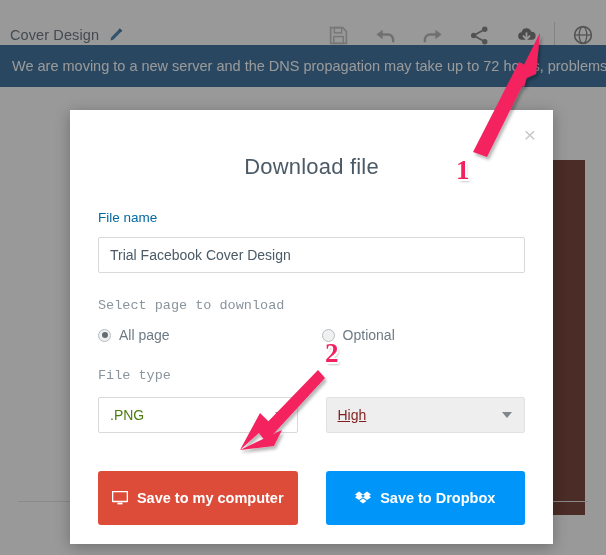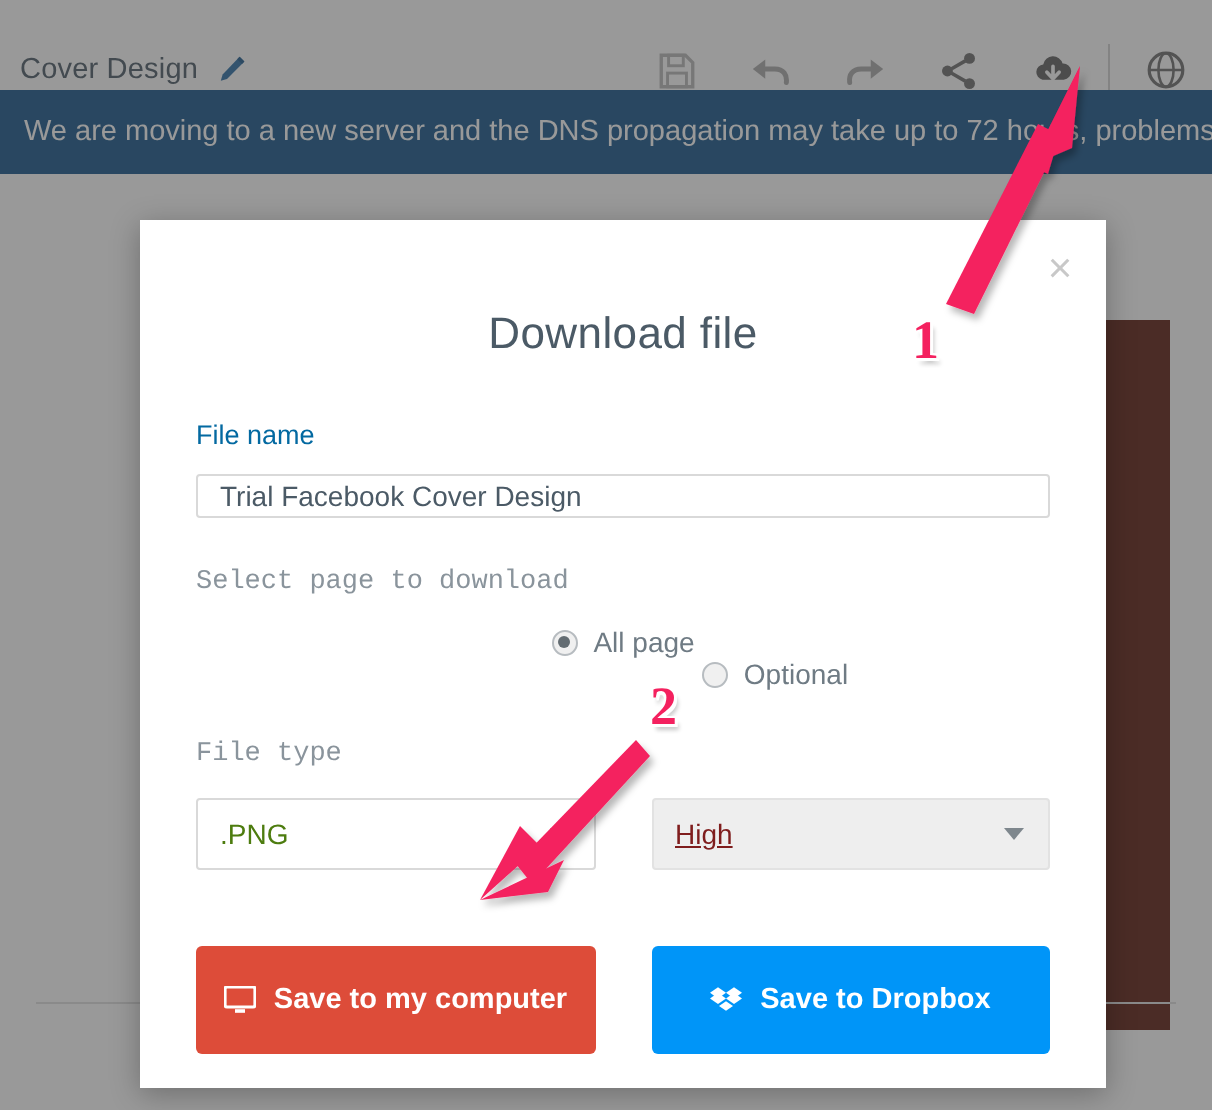--- a/index.html
+++ b/index.html
@@ -159,41 +159,40 @@
     padding: 0 28px;
     margin-top: 30px;
   }
   .field-label {
     color: #0369a1;
     font-size: 13.5px;
     margin-bottom: 12px;
   }
   .text-input {
     width: 427px;
-    height: 22px;
+    height: 36px;
     border: 1px solid #d9d9d9;
     border-radius: 2px;
     background: #ffffff;
     color: #4b5a66;
     font-size: 14px;
     padding: 0 11px;
     font-family: "Liberation Sans", sans-serif;
     outline: none;
   }
   .section-label {
     color: #8a949c;
     font-size: 13.5px;
     margin-top: 25px;
     margin-bottom: 14px;
     font-family: Liberation Mono, monospace;
   }
   .radio-row {
     display: flex;
     align-items: center;
-    flex-direction: column;
   }
   .radio-opt {
     display: flex;
     align-items: center;
     cursor: pointer;
     font-size: 14px;
     color: #6f7b84;
   }
   .radio-opt.second { margin-left: 152px; }
   .radio-mark {

